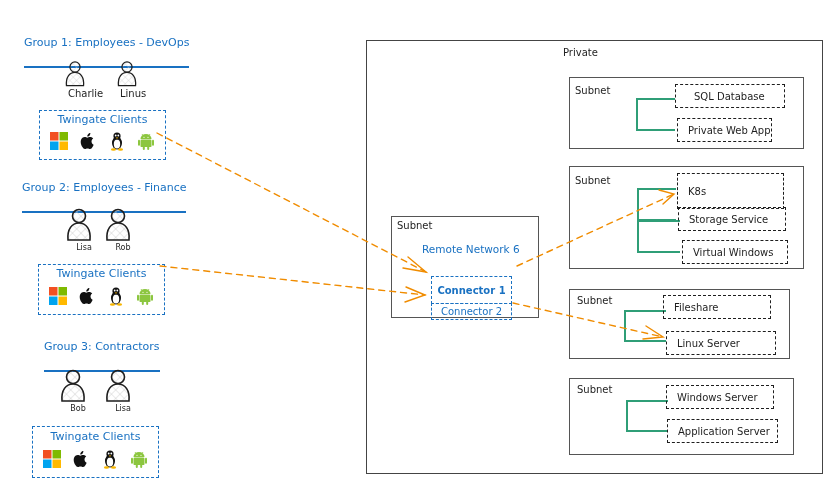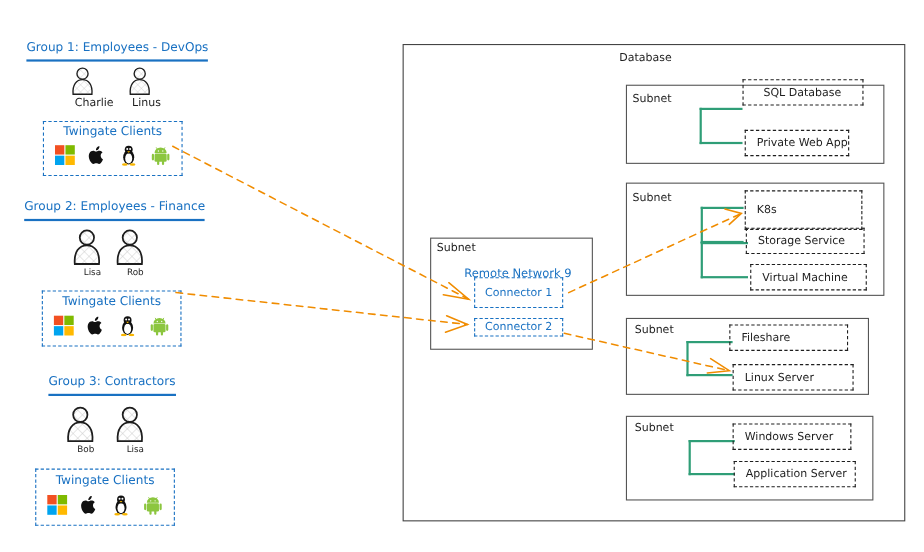--- a/index.html
+++ b/index.html
@@ -1,19 +1,19 @@
 <!DOCTYPE html>
 <html><head>
 <meta charset="utf-8">
 <style>
   html, body { margin: 0; padding: 0; background: #ffffff; }
   body { width: 840px; height: 502px; position: relative; overflow: hidden;
          font-family: "DejaVu Sans", sans-serif; color: #1e1e1e; }
   .group-title { position: absolute; font-size: 11px; color: #1971c2; white-space: nowrap;
-                 padding-bottom: 5px; border-bottom: 2px solid #1971c2; }
+                 padding-bottom: 17px; border-bottom: 2px solid #1971c2; }
   .person { position: absolute; width: 34px; text-align: center; }
   .person svg { display: block; margin: 0 auto; }
   .person-name { font-size: 10px; color: #1e1e1e; white-space: nowrap; margin-left: 10px; }
   .person-name.small { font-size: 8px; }
   .clients-box { position: absolute; border: 1.5px dashed #1971c2; box-sizing: border-box; }
   .clients-title { position: absolute; left: 0; right: 0; text-align: center; font-size: 11px; color: #1971c2; }
   .os-row { position: absolute; left: 0; right: 0; display: flex; justify-content: center; gap: 9px; }
   .os-row svg { width: 20px; height: 20px; display: block; }
   .network-box { position: absolute; border: 1.6px solid #444; box-sizing: border-box; }
   .label { position: absolute; font-size: 10px; color: #1e1e1e; white-space: nowrap; }
@@ -166,41 +166,41 @@
           <use href="#linux-sym"></use>
         </svg>
       <svg>
           <use href="#android-sym"></use>
         </svg>
     </div>
   </div>
 </div>
 
 <div class="network-box" style="left:366px;top:40px;width:457px;height:434px;"></div>
-<div class="label" style="left:563px;top:47px;">Database</div>
+<div class="label" style="left:563px;top:47px;">Private</div>
 
 <div class="subnet" style="left:391px;top:216px;width:148px;height:102px;"></div>
 <div class="label" style="left:397px;top:220px;">Subnet</div>
-<div class="label" style="left:422px;top:243px;color:#1971c2;font-size:10.5px;">Remote Network 9</div>
-<div class="connector" style="left:431px;top:252px;width:81px;height:28px;">Connector 1</div>
-<div class="connector" style="left:431px;top:289px;width:81px;height:17px;">Connector 2</div>
+<div class="label" style="left:422px;top:243px;color:#1971c2;font-size:10.5px;">Remote Network 6</div>
+<div class="connector" style="left:431px;top:276px;width:81px;height:28px;font-weight:bold;">Connector 1</div>
+<div class="connector" style="left:431px;top:303px;width:81px;height:17px;">Connector 2</div>
 
 <div class="subnet" style="left:569px;top:77px;width:235px;height:72px;"></div>
 <div class="label" style="left:575px;top:85px;">Subnet</div>
 <div class="bracket" style="left:636px;top:98px;width:39px;height:33px;"></div>
-<div class="resource" style="left:675px;top:72px;width:110px;height:24px;padding-left:18px;">SQL Database</div>
+<div class="resource" style="left:675px;top:84px;width:110px;height:24px;padding-left:18px;">SQL Database</div>
 <div class="resource" style="left:677px;top:118px;width:95px;height:24px;">Private Web App</div>
 
 <div class="subnet" style="left:569px;top:166px;width:235px;height:103px;"></div>
 <div class="label" style="left:575px;top:175px;">Subnet</div>
 <div class="bracket" style="left:637px;top:188px;width:39px;height:33px;"></div>
 <div class="bracket" style="left:637px;top:220px;width:43px;height:33px;"></div>
 <div class="resource" style="left:677px;top:173px;width:107px;height:36px;">K8s</div>
 <div class="resource" style="left:678px;top:207px;width:108px;height:24px;">Storage Service</div>
-<div class="resource" style="left:682px;top:240px;width:106px;height:24px;">Virtual Machine</div>
+<div class="resource" style="left:682px;top:240px;width:106px;height:24px;">Virtual Windows</div>
 
 <div class="subnet" style="left:569px;top:289px;width:221px;height:70px;"></div>
 <div class="label" style="left:577px;top:295px;">Subnet</div>
 <div class="bracket" style="left:624px;top:310px;width:42px;height:32px;"></div>
 <div class="resource" style="left:663px;top:295px;width:108px;height:24px;">Fileshare</div>
 <div class="resource" style="left:666px;top:331px;width:110px;height:24px;">Linux Server</div>
 
 <div class="subnet" style="left:569px;top:378px;width:225px;height:77px;"></div>
 <div class="label" style="left:577px;top:384px;">Subnet</div>
 <div class="bracket" style="left:626px;top:400px;width:42px;height:32px;"></div>

